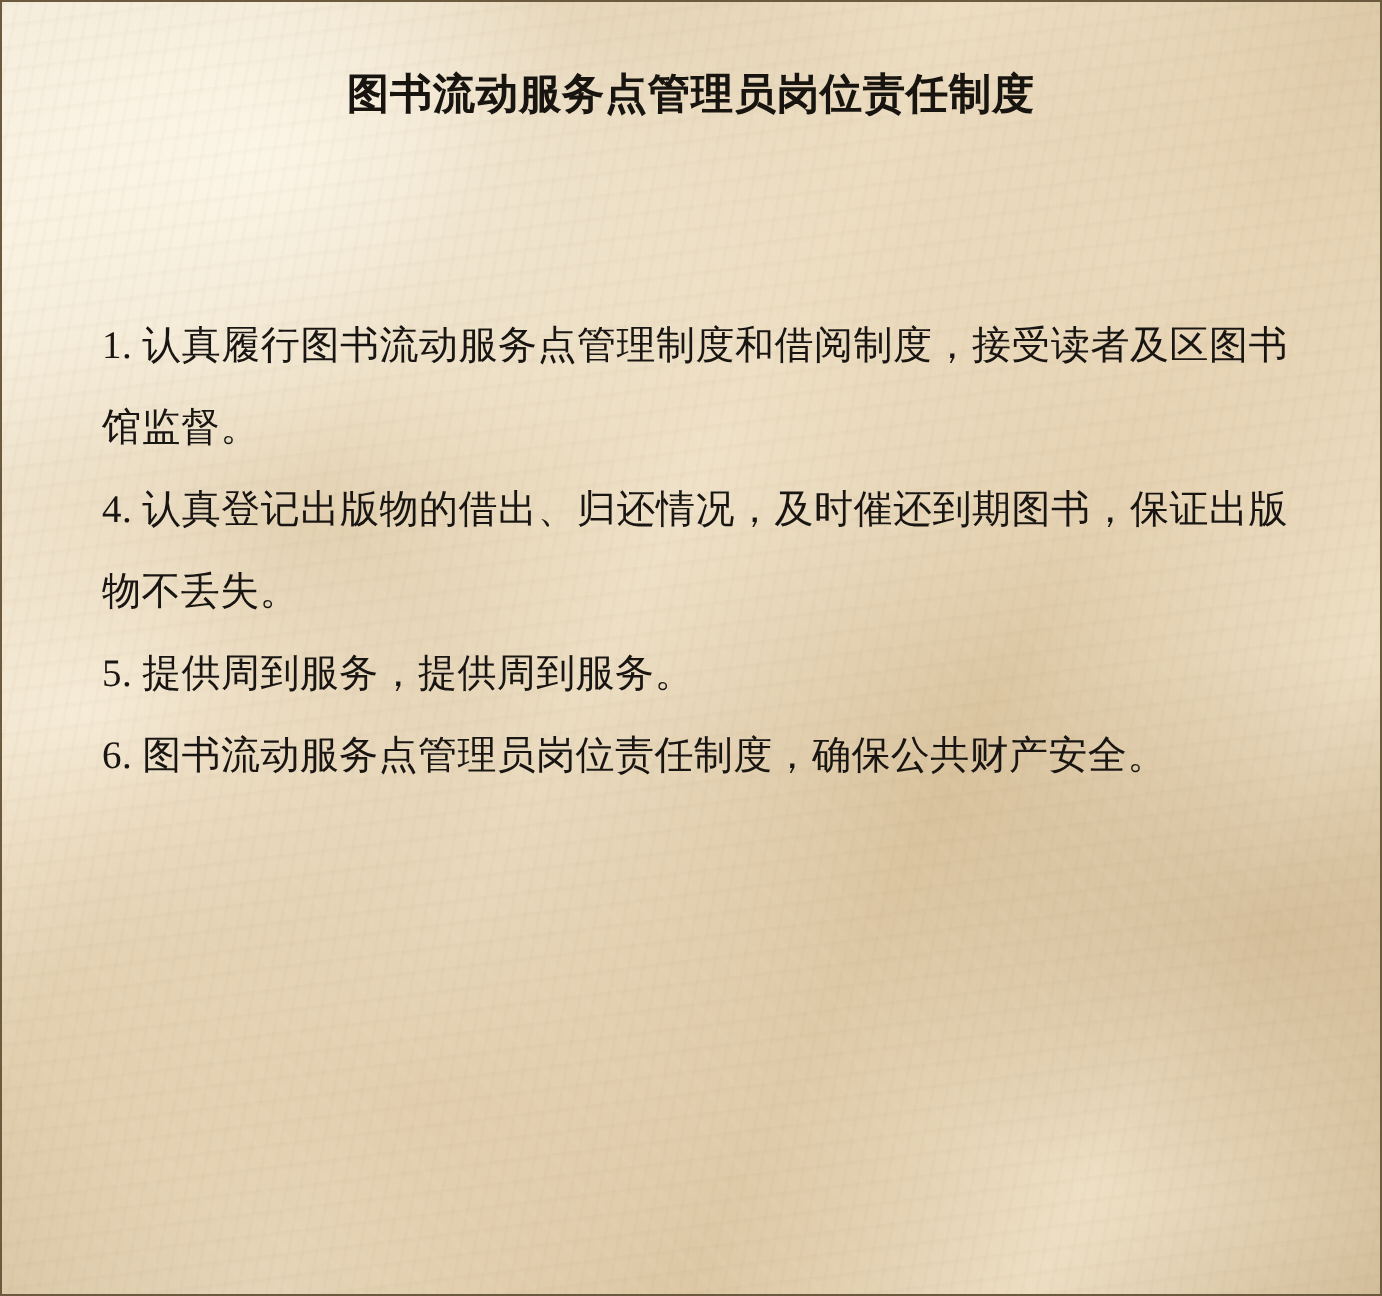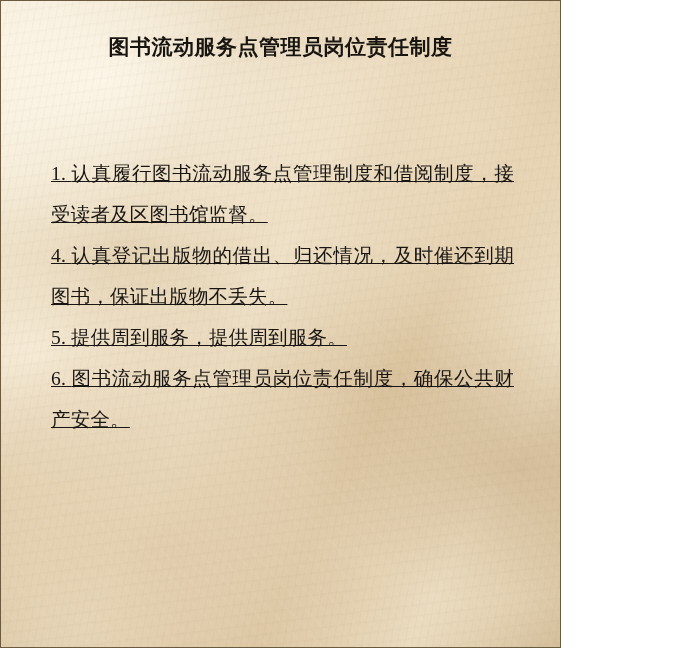--- a/index.html
+++ b/index.html
@@ -7,21 +7,21 @@
     padding: 0;
   }
   body {
     width: 691px;
     height: 648px;
     overflow: hidden;
     font-family: "Liberation Serif", "DejaVu Serif", serif;
   }
   .page {
     position: relative;
-    width: 561px;
+    width: 691px;
     height: 648px;
     box-sizing: border-box;
     border: 1px solid #6b5a3e;
     background-color: #e8d9bd;
     background-image:
       radial-gradient(ellipse 420px 260px at 18% 12%, rgba(255,250,238,0.85), rgba(255,250,238,0) 70%),
       radial-gradient(ellipse 380px 300px at 82% 20%, rgba(236,219,190,0.9), rgba(236,219,190,0) 72%),
       radial-gradient(ellipse 500px 320px at 30% 85%, rgba(224,203,170,0.85), rgba(224,203,170,0) 70%),
       radial-gradient(ellipse 300px 200px at 92% 72%, rgba(205,180,142,0.75), rgba(205,180,142,0) 70%),
       radial-gradient(ellipse 260px 180px at 6% 55%, rgba(248,238,219,0.9), rgba(248,238,219,0) 72%),
@@ -65,21 +65,20 @@
     margin: 92px 46px 0 50px;
   }
   .clause {
     font-size: 19.5px;
     line-height: 41px;
     color: #191512;
     text-align: justify;
     text-justify: inter-ideograph;
     margin: 0;
     letter-spacing: 0.2px;
-    text-decoration: underline;
   }
   .num {
     font-family: "Liberation Serif", "DejaVu Serif", serif;
   }
 </style>
 </head>
 <body>
 
 <div class="page">
   <div class="grain"></div>

